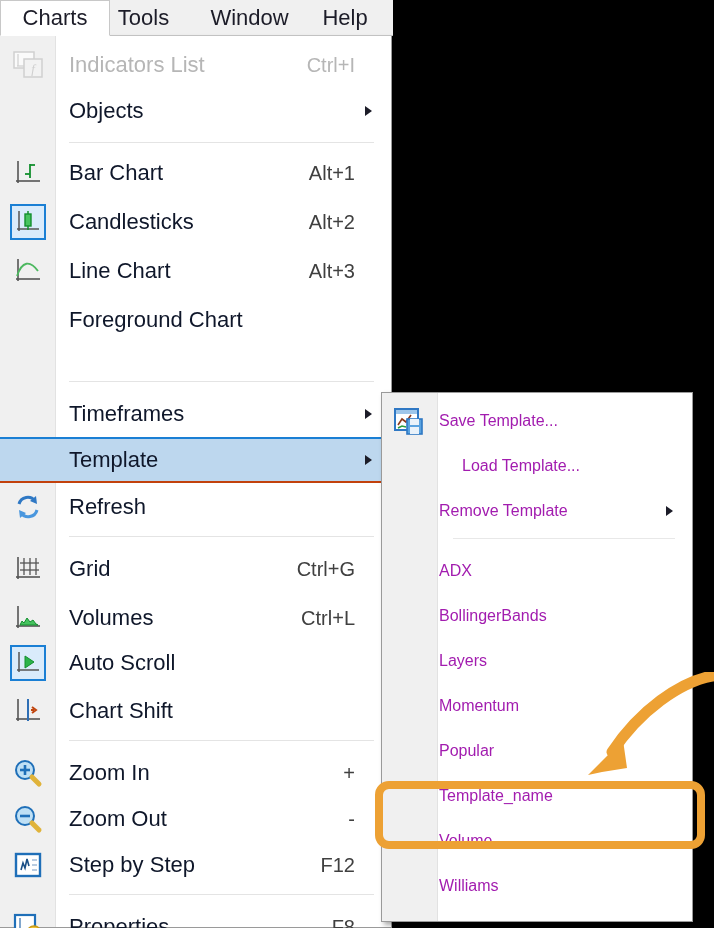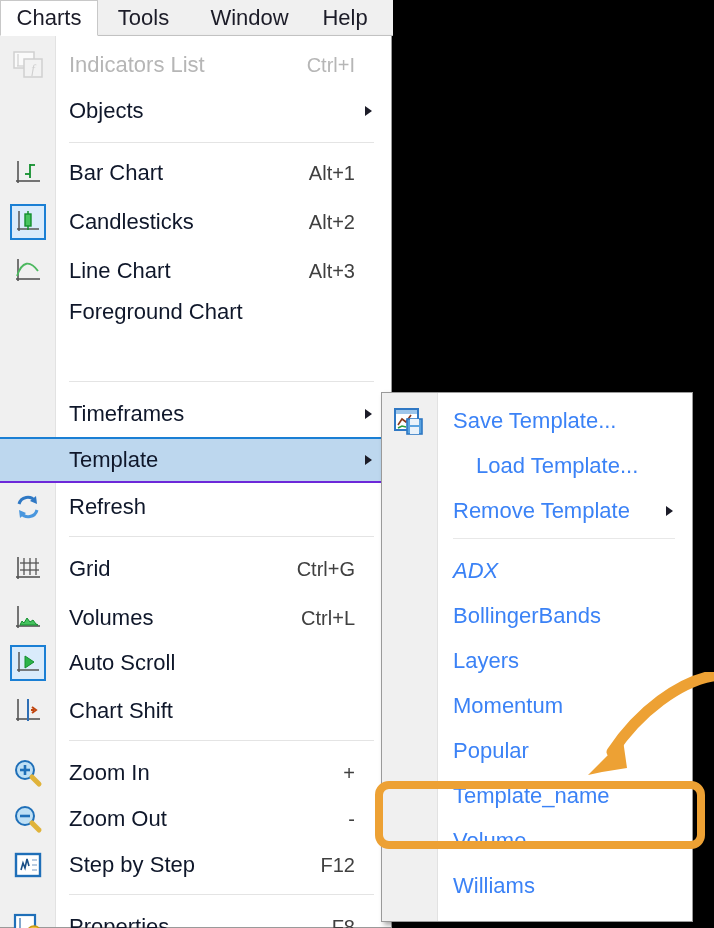--- a/index.html
+++ b/index.html
@@ -65,21 +65,21 @@
   .mrow .marrow{
     position:absolute;right:19px;
     width:0;height:0;
     border-top:5px solid transparent;
     border-bottom:5px solid transparent;
     border-left:7px solid #1c1c28;
   }
   .mrow.sel{
     background:#bdd7ee;
     border-top:2px solid #1a7fd4;
-    border-bottom:2px solid #6d28d9;
+    border-bottom:2px solid #c2410c;
   }
   .msep{
     position:absolute;left:69px;width:305px;height:1px;background:#e4e4e4;
   }
   .micon{
     position:absolute;left:10px;width:36px;height:36px;
     display:flex;align-items:center;justify-content:center;
   }
   .micon.boxed{
     border:2px solid #1a7fd4;
@@ -99,21 +99,21 @@
     position:absolute;left:0;top:0;width:55px;height:100%;
     background:#f0f0f0;
     border-right:1px solid #e2e2e2;
   }
   .srow{
     position:absolute;left:0;width:310px;height:45px;
     display:flex;align-items:center;
     box-sizing:border-box;
   }
   .srow .slabel{
-    position:absolute;left:71px;font-size:22px;color:#3b82f6;white-space:nowrap;
+    position:absolute;left:57px;font-size:16px;color:#a21caf;white-space:nowrap;
   }
   .srow .sarrow{
     position:absolute;right:19px;
     width:0;height:0;
     border-top:5px solid transparent;
     border-bottom:5px solid transparent;
     border-left:7px solid #1c1c28;
   }
   .ssep{
     position:absolute;left:71px;width:222px;height:1px;background:#e8e8e8;
@@ -132,21 +132,21 @@
     position:absolute;left:530px;top:672px;width:184px;height:125px;
     z-index:59;pointer-events:none;
   }
 
   svg{display:block;}
 </style>
 </head>
 <body>
 
 <div id="menubar">
-  <div class="mb-item active" style="left:0px;width:98px;">
+  <div class="mb-item active" style="left:0px;width:110px;">
     <span>Charts</span>
   </div>
   <div class="mb-item" style="left:101px;width:85px;text-align:right;">
     <span>Tools</span>
   </div>
   <div class="mb-item" style="left:192px;width:115px;">
     <span>Window</span>
   </div>
   <div class="mb-item" style="left:306px;width:78px;">
     <span>Help</span>
@@ -209,21 +209,21 @@
       <svg width="32" height="30" viewBox="0 0 32 30">
         <line x1="6" y1="3" x2="6" y2="25" stroke="#555" stroke-width="1.6"></line>
         <line x1="4" y1="23" x2="28" y2="23" stroke="#555" stroke-width="1.6"></line>
         <path d="M5 20 C10 5, 18 4, 26 15" fill="none" stroke="#4cb85f" stroke-width="1.8"></path>
       </svg>
     </span>
     <span class="mlabel">Line Chart</span>
     <span class="mshort">Alt+3</span>
   </div>
 
-  <div class="mrow" style="top:253px;padding-left:8px;">
+  <div class="mrow" style="top:261px;padding-left:8px;">
     <span class="mlabel">Foreground Chart</span>
   </div>
 
   <div class="msep" style="top:345px;"></div>
 
   <div class="mrow" style="top:355px;">
     <span class="mlabel">Timeframes</span>
     <span class="marrow"></span>
   </div>
 
@@ -377,21 +377,21 @@
     <span class="slabel">Load Template...</span>
   </div>
 
   <div class="srow" style="top:95px;">
     <span class="slabel">Remove Template</span>
     <span class="sarrow"></span>
   </div>
 
   <div class="ssep" style="top:145px;"></div>
 
-  <div class="srow" style="top:155px;font-style:italic;">
+  <div class="srow" style="top:155px;">
     <span class="slabel">ADX</span>
   </div>
 
   <div class="srow" style="top:200px;">
     <span class="slabel">BollingerBands</span>
   </div>
 
   <div class="srow" style="top:245px;">
     <span class="slabel">Layers</span>
   </div>

